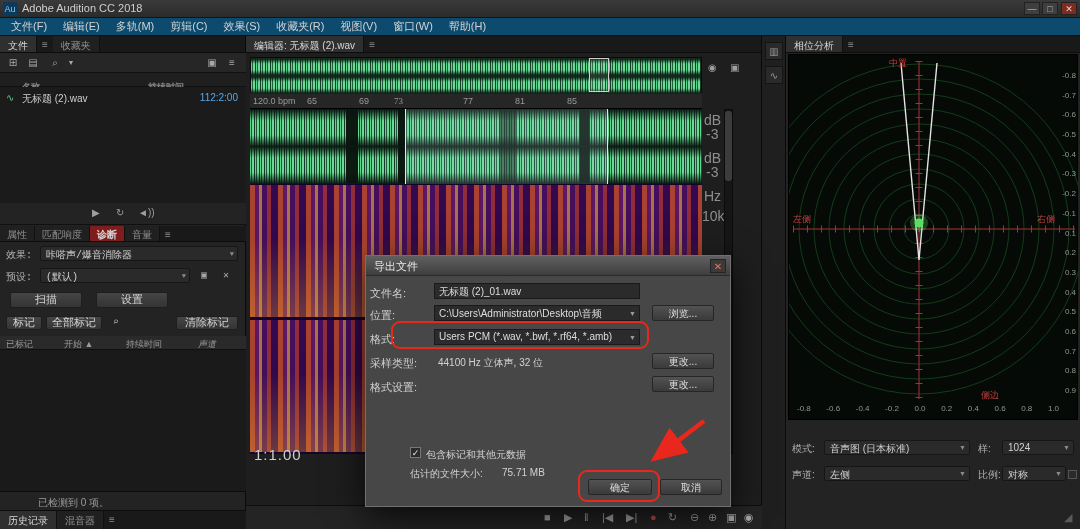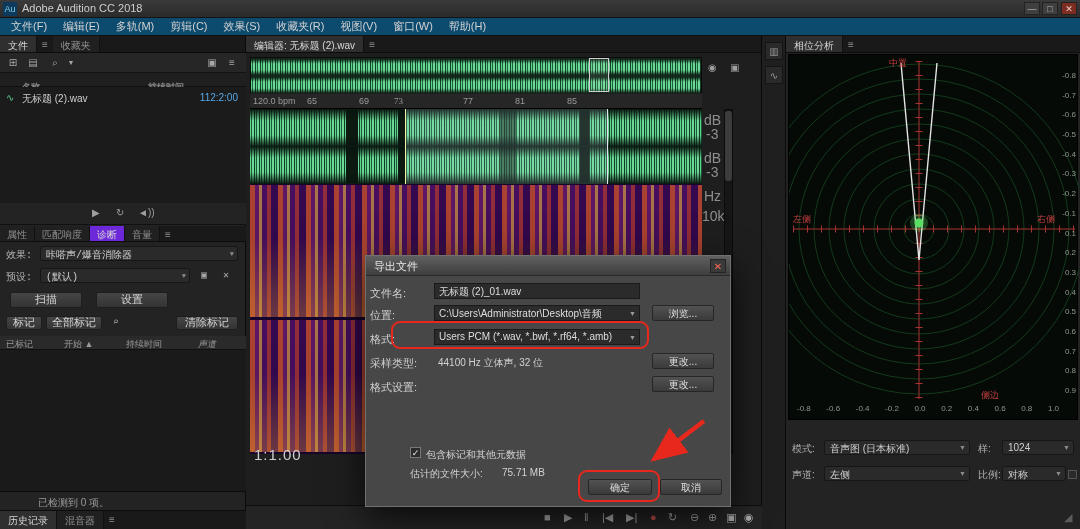--- a/index.html
+++ b/index.html
@@ -32,21 +32,21 @@
   .lpcols span{position:absolute;top:8px;font-weight:bold;}
   .lplist{position:absolute;left:0;top:51px;width:246px;height:116px;background:#1b1b1b;}
   .filerow{position:absolute;left:0;top:4px;width:246px;height:15px;}
   .ficon{position:absolute;left:6px;top:1px;color:#5fcf8f;font-size:10px;}
   .fname{position:absolute;left:22px;top:1px;font-size:10px;color:#cfcfcf;}
   .fdur{position:absolute;right:8px;top:1px;font-size:10px;color:#57a8e8;}
   .lptransport{position:absolute;left:0;top:167px;width:246px;height:22px;background:#232323;border-bottom:1px solid #101010;}
   .tricon{position:absolute;top:4px;color:#9f9f9f;font-size:10px;}
   .lp2tabs{position:absolute;left:0;top:190px;width:246px;height:16px;background:#191919;border-bottom:1px solid #0c0c0c;display:flex;}
   .lp2-tab{padding:2px 7px 0;font-size:10px;color:#8f8f8f;background:#202020;border-right:1px solid #101010;}
-  .lp2-tab.active{background:#6d28d9;color:#d6d6d6;}
+  .lp2-tab.active{background:#7f1d1d;color:#d6d6d6;font-weight:bold;}
   .lp2row{position:absolute;left:0;width:246px;height:18px;font-family:Liberation Mono, monospace;}
   .diagcols{position:absolute;left:0;top:300px;width:246px;height:14px;background:#2a2a2a;border-bottom:1px solid #101010;font-size:9px;color:#9a9a9a;}
   .diag-col{position:absolute;top:2px;}
   .diaglist{position:absolute;left:0;top:314px;width:246px;height:142px;background:#1a1a1a;border-bottom:1px solid #0c0c0c;}
   .lpstatus{position:absolute;left:6px;top:460px;font-size:10px;color:#9a9a9a;margin-left:32px;}
   .lpbottomtabs{position:absolute;left:0;top:474px;width:246px;height:19px;background:#191919;border-top:1px solid #0c0c0c;display:flex;}
   
   .editorpanel{left:246px;top:36px;width:516px;height:493px;background:#1e1e1e;border-right:1px solid #0a0a0a;}
   .overview{position:absolute;left:4px;top:21px;width:452px;height:36px;background:#13281b;border:1px solid #0a0a0a;}
   .ovrow{position:absolute;left:0;width:450px;height:16px;}

